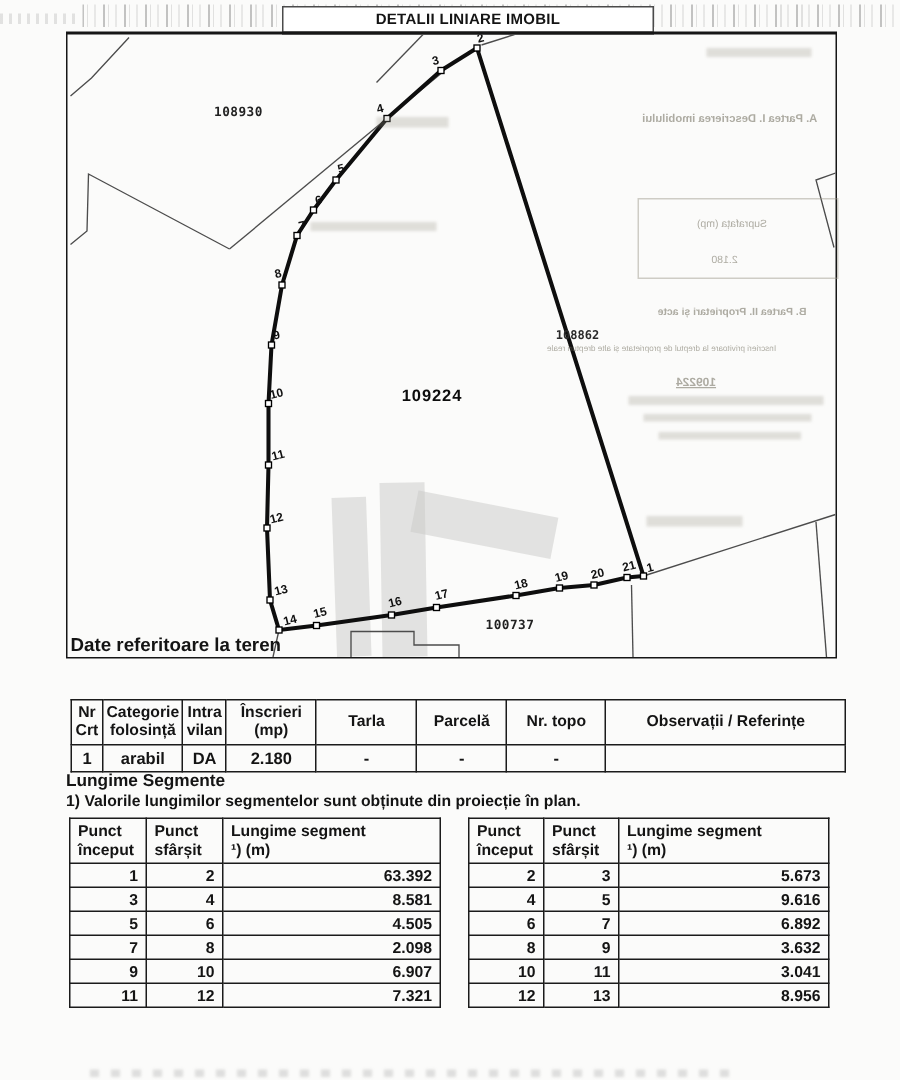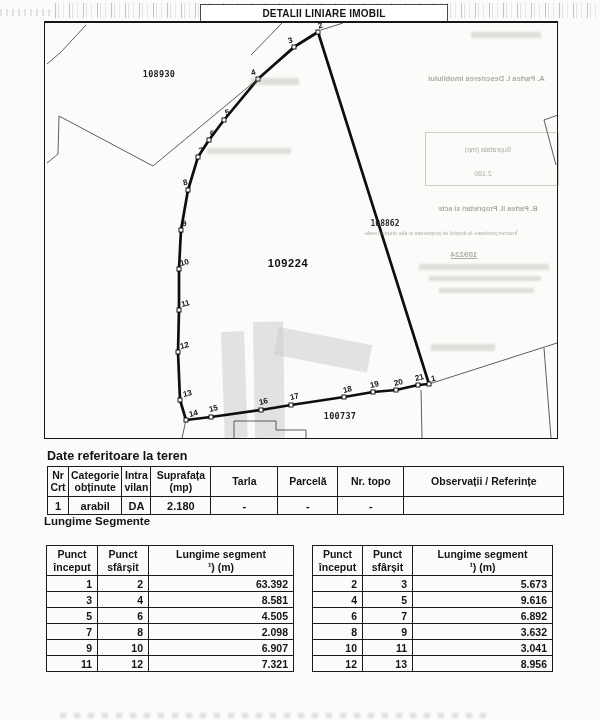--- a/index.html
+++ b/index.html
@@ -18,49 +18,49 @@
     opacity:.85;
   }
   .noise-band2{
     position:absolute;left:0;top:9px;width:52px;height:7px;
     background:repeating-linear-gradient(90deg, rgba(80,80,80,.15) 0 2px, transparent 2px 6px);
   }
   .title-box{
     position:absolute;left:188px;top:4px;width:246px;height:16px;
     background:#fff;border:1px solid #4a4a4a;border-bottom:2.5px solid #101010;
     display:flex;align-items:center;justify-content:center;
-    font-size:10px;font-weight:700;letter-spacing:.2px;white-space:nowrap;margin-left:12px;
+    font-size:10px;font-weight:700;letter-spacing:.2px;white-space:nowrap;
   }
   .map-frame{
     position:absolute;left:44px;top:21px;width:512px;height:415px;
     border:1.6px solid #161616;border-top-width:2px;background:transparent;
   }
   .map-frame svg{position:absolute;left:0;top:0;width:100%;height:100%;}
   .pt-label{font:700 8px "Liberation Sans","DejaVu Sans",sans-serif;fill:#101010;}
   .parcel-primary{font:700 11px "Liberation Sans","DejaVu Sans",sans-serif;letter-spacing:.6px;fill:#0d0d0d;}
   .parcel-neighbor{font:700 8.5px "DejaVu Sans Mono",monospace;letter-spacing:.3px;fill:#222;}
   .parcel-neighbor-small{font:700 8px "DejaVu Sans Mono",monospace;fill:#2a2a2a;}
   .ghost{
     position:absolute;transform:scaleX(-1);
     color:rgba(122,119,104,.60);filter:blur(.4px);
     text-align:center;white-space:nowrap;overflow:hidden;
   }
   .ghost.u{text-decoration:underline;}
   .smudge{position:absolute;background:rgba(150,147,132,.28);filter:blur(1px);}
   .ghost-box{position:absolute;border:1px solid rgba(150,147,132,.45);}
-  .heading1{position:absolute;left:47px;top:449px;font-size:12.5px;font-weight:700;}
+  .heading1{position:absolute;left:47px;top:423px;font-size:12.5px;font-weight:700;}
   .heading2{position:absolute;left:44px;top:515px;font-size:11.5px;font-weight:700;}
   .note{position:absolute;left:44px;top:528px;font-size:10.5px;font-weight:700;}
   table{border-collapse:collapse;table-layout:fixed;}
   th,td{border:1.3px solid #1b1b1b;font-weight:700;overflow:hidden;}
   #teren-table{position:absolute;left:47px;top:466px;}
   #teren-table th{font-size:10.5px;line-height:1.1;text-align:center;white-space:pre-line;height:27px;padding:1px 2px;}
   #teren-table td{font-size:11px;text-align:center;height:17px;padding:0 3px;}
   .seg-table{position:absolute;top:545px;}
-  .seg-table th{font-size:10.5px;line-height:1.2;text-align:center;white-space:pre-line;height:27px;padding:1px 5px;margin-left:12px;}
+  .seg-table th{font-size:10.5px;line-height:1.2;text-align:left;white-space:pre-line;height:27px;padding:1px 5px;margin-left:12px;}
   .seg-table td{font-size:10.5px;text-align:right;height:15px;padding:0 5px;}
   #seg-left{left:46px;}
   #seg-right{left:312px;}
   .bottom-smudge{
     position:absolute;left:60px;top:713px;width:430px;height:5px;
     background:repeating-linear-gradient(90deg, rgba(90,90,90,.18) 0 6px, transparent 6px 14px);
     filter:blur(1px);
   }
 </style>
 </head>
@@ -164,24 +164,24 @@
         <col style="width: 67px;">
         <col style="width: 60px;">
         <col style="width: 66px;">
         <col style="width: 160px;">
       </colgroup>
       <thead>
         <tr>
           <th>Nr
 Crt</th>
           <th>Categorie
-obținute</th>
+folosință</th>
           <th>Intra
 vilan</th>
-          <th>Suprafața
+          <th>Înscrieri
 (mp)</th>
           <th>Tarla</th>
           <th>Parcelă</th>
           <th>Nr. topo</th>
           <th>Observații / Referințe</th>
         </tr>
       </thead>
       <tbody>
         <tr>
           <td>1</td>
@@ -190,20 +190,21 @@
           <td>2.180</td>
           <td>-</td>
           <td>-</td>
           <td>-</td>
           <td></td>
         </tr>
       </tbody>
     </table>
 
   <div class="heading2">Lungime Segmente</div>
+  <div class="note">1) Valorile lungimilor segmentelor sunt obținute din proiecție în plan.</div>
   <table id="seg-left" class="seg-table">
       <colgroup>
         <col style="width: 51px;">
         <col style="width: 51px;">
         <col style="width: 145px;">
       </colgroup>
       <thead>
         <tr>
           <th>Punct
 început</th>

